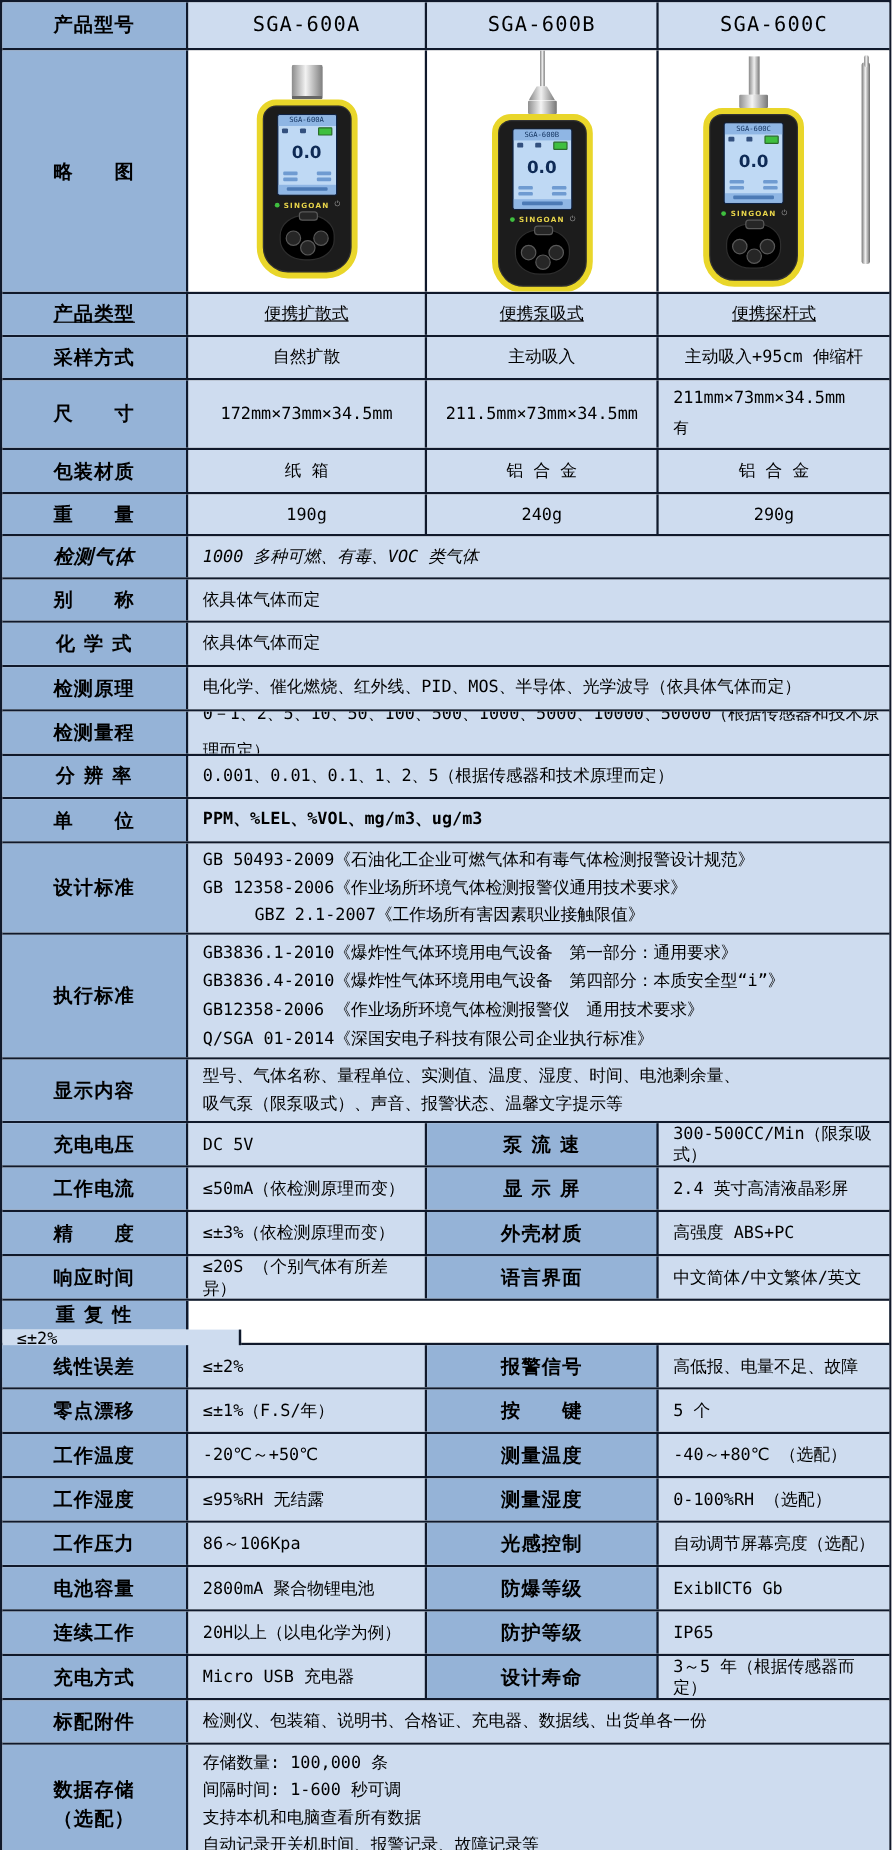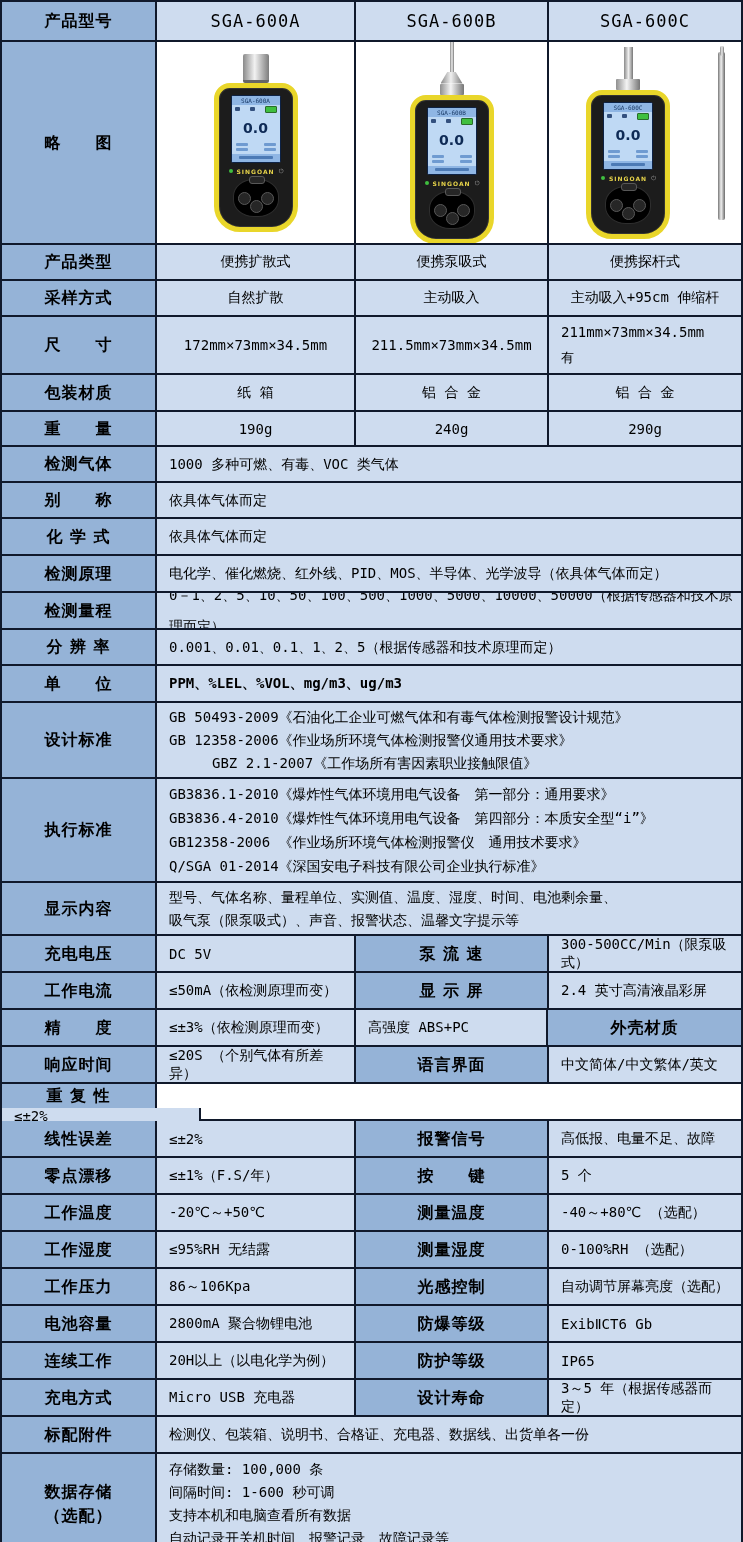--- a/index.html
+++ b/index.html
@@ -230,21 +230,21 @@
                 <div class="btn b-left"></div>
                 <div class="btn b-right"></div>
                 <div class="btn b-bottom"></div>
               </div>
             </div>
           </div>
           <div class="rod"></div>
         </div>
       </div>
     </div>
-    <div class="row" style="height: 36px;">
+    <div class="row" style="height: 36px; text-decoration: underline;">
       <div class="cell c0 label-cell">产品类型</div>
       <div class="cell c1 value-cell center">便携扩散式</div>
       <div class="cell c2 value-cell center">便携泵吸式</div>
       <div class="cell c3 value-cell center">便携探杆式</div>
     </div>
     <div class="row" style="height: 36px;">
       <div class="cell c0 label-cell">采样方式</div>
       <div class="cell c1 value-cell center">自然扩散</div>
       <div class="cell c2 value-cell center">主动吸入</div>
       <div class="cell c3 value-cell center">主动吸入+95cm 伸缩杆</div>
@@ -265,21 +265,21 @@
       <div class="cell c1 value-cell center">纸 箱</div>
       <div class="cell c2 value-cell center">铝 合 金</div>
       <div class="cell c3 value-cell center">铝 合 金</div>
     </div>
     <div class="row" style="height: 35px;">
       <div class="cell c0 label-cell">重　　量</div>
       <div class="cell c1 value-cell center">190g</div>
       <div class="cell c2 value-cell center">240g</div>
       <div class="cell c3 value-cell center">290g</div>
     </div>
-    <div class="row" style="height: 36px;">
+    <div class="row" style="height: 36px; font-style: italic;">
       <div class="cell c0 label-cell">检测气体</div>
       <div class="cell cw value-cell left">
         <div class="lines">
           <div style="line-height: 30px;">1000 多种可燃、有毒、VOC 类气体</div>
         </div>
       </div>
     </div>
     <div class="row" style="height: 36px;">
       <div class="cell c0 label-cell">别　　称</div>
       <div class="cell cw value-cell left">
@@ -366,22 +366,22 @@
     </div>
     <div class="row" style="height: 37px;">
       <div class="cell c0 label-cell">工作电流</div>
       <div class="cell c1 value-cell left">≤50mA（依检测原理而变）</div>
       <div class="cell c2 label-cell">显 示 屏</div>
       <div class="cell c3 value-cell left">2.4 英寸高清液晶彩屏</div>
     </div>
     <div class="row" style="height: 37px;">
       <div class="cell c0 label-cell">精　　度</div>
       <div class="cell c1 value-cell left">≤±3%（依检测原理而变）</div>
+      <div class="cell c2 label-cell">外壳材质</div>
       <div class="cell c3 value-cell left">高强度 ABS+PC</div>
-      <div class="cell c2 label-cell">外壳材质</div>
     </div>
     <div class="row" style="height: 37px;">
       <div class="cell c0 label-cell">响应时间</div>
       <div class="cell c1 value-cell left">≤20S （个别气体有所差异）</div>
       <div class="cell c2 label-cell">语言界面</div>
       <div class="cell c3 value-cell left">中文简体/中文繁体/英文</div>
     </div>
     <div class="row" style="height: 37px; flex-direction: column;">
       <div class="cell c0 label-cell">重 复 性</div>
       <div class="cell c1 value-cell left">≤±2%</div>

